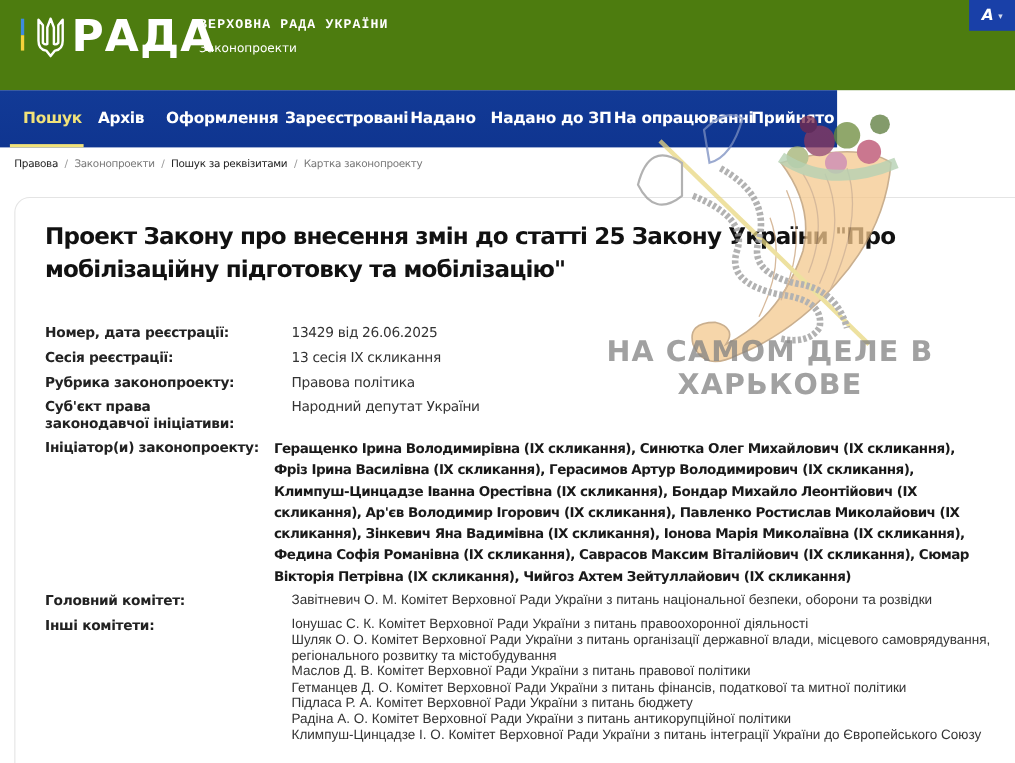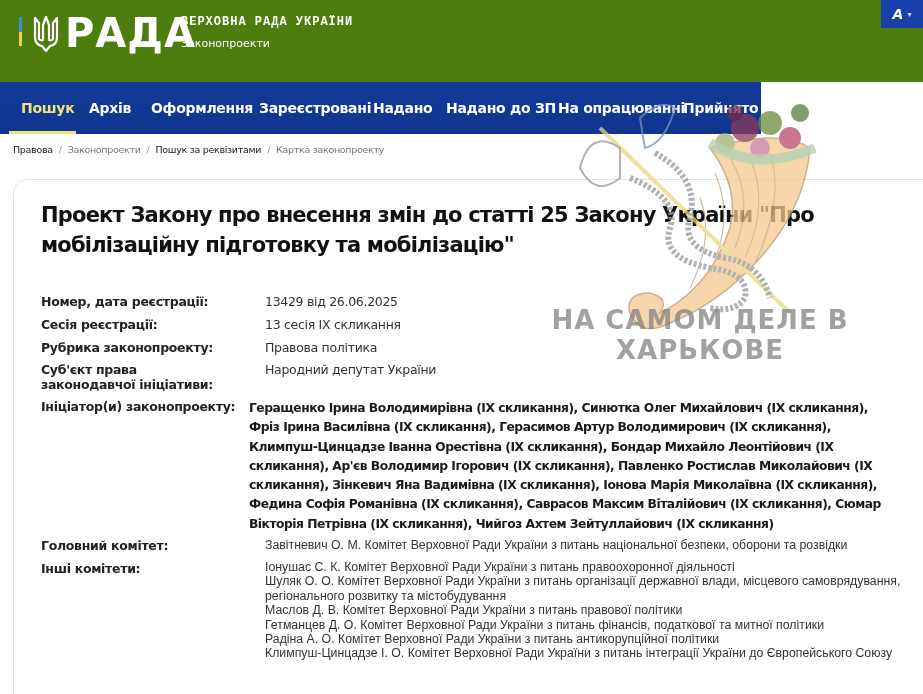--- a/index.html
+++ b/index.html
@@ -157,20 +157,21 @@
 
 <div class="row-label" style="top:538px">Головний комітет:</div>
 <div class="committee-main">Завітневич О. М. Комітет Верховної Ради України з питань національної безпеки, оборони та розвідки</div>
 
 <div class="row-label" style="top:561px">Інші комітети:</div>
 <div class="committees">
   <div>Іонушас С. К. Комітет Верховної Ради України з питань правоохоронної діяльності</div>
   <div>Шуляк О. О. Комітет Верховної Ради України з питань організації державної влади, місцевого самоврядування, регіонального розвитку та містобудування</div>
   <div>Маслов Д. В. Комітет Верховної Ради України з питань правової політики</div>
   <div>Гетманцев Д. О. Комітет Верховної Ради України з питань фінансів, податкової та митної політики</div>
+  <div>Підласа Р. А. Комітет Верховної Ради України з питань бюджету</div>
   <div>Радіна А. О. Комітет Верховної Ради України з питань антикорупційної політики</div>
   <div>Климпуш-Цинцадзе І. О. Комітет Верховної Ради України з питань інтеграції України до Європейського Союзу</div>
 </div>
 
 <svg class="watermark" viewBox="0 0 290 290">
   <g opacity="0.75">
 
     <path d="M150 60 Q220 40 250 60 Q245 120 200 170 Q160 215 110 235 Q80 250 70 225 Q65 205 90 205 Q110 210 100 225 Q150 200 170 140 Q180 100 150 60 Z" fill="#f4c98e" stroke="#b8956a" stroke-width="1.5"></path>
     <path d="M170 70 Q195 110 175 160 M190 70 Q210 115 185 170 M210 65 Q225 110 195 175 M155 85 Q175 130 150 185 M140 110 Q155 150 130 200" fill="none" stroke="#c9a27a" stroke-width="1.2"></path>
 

